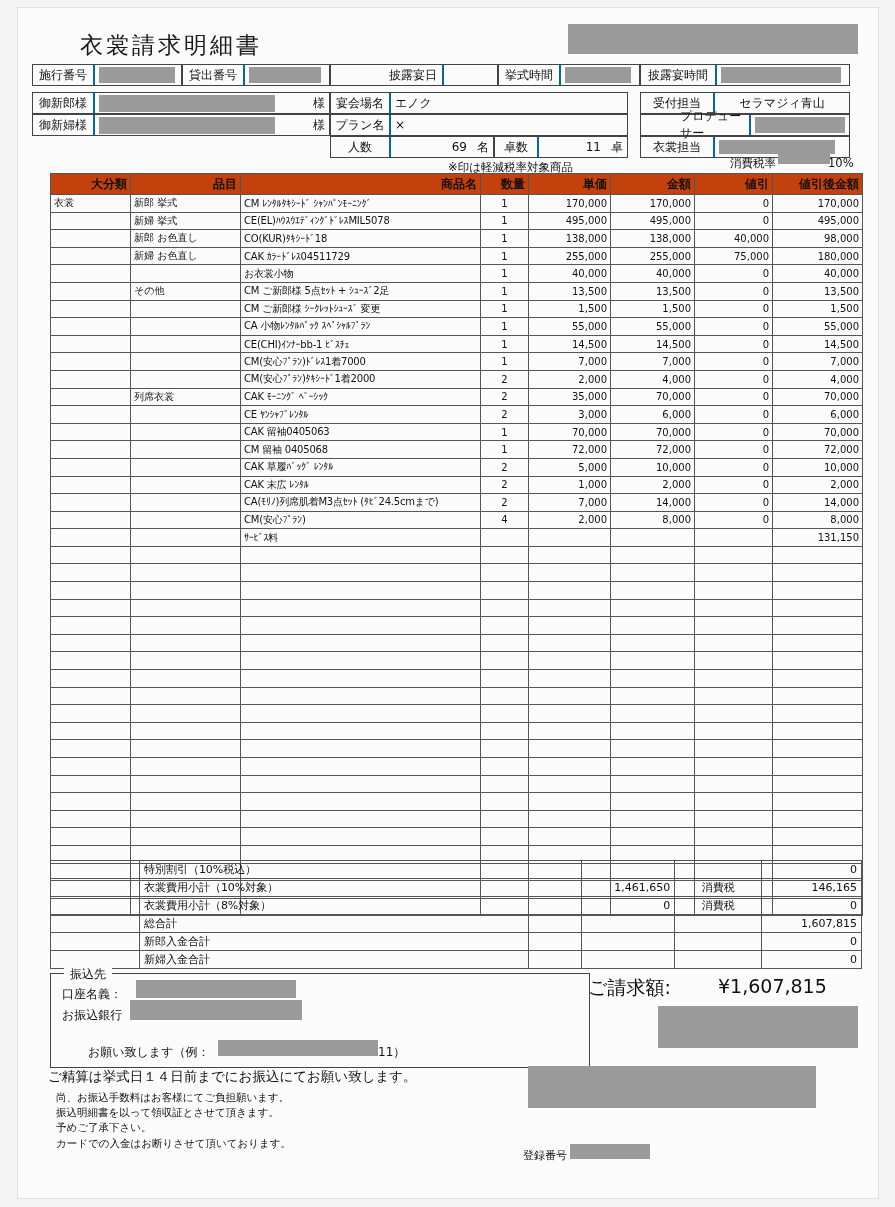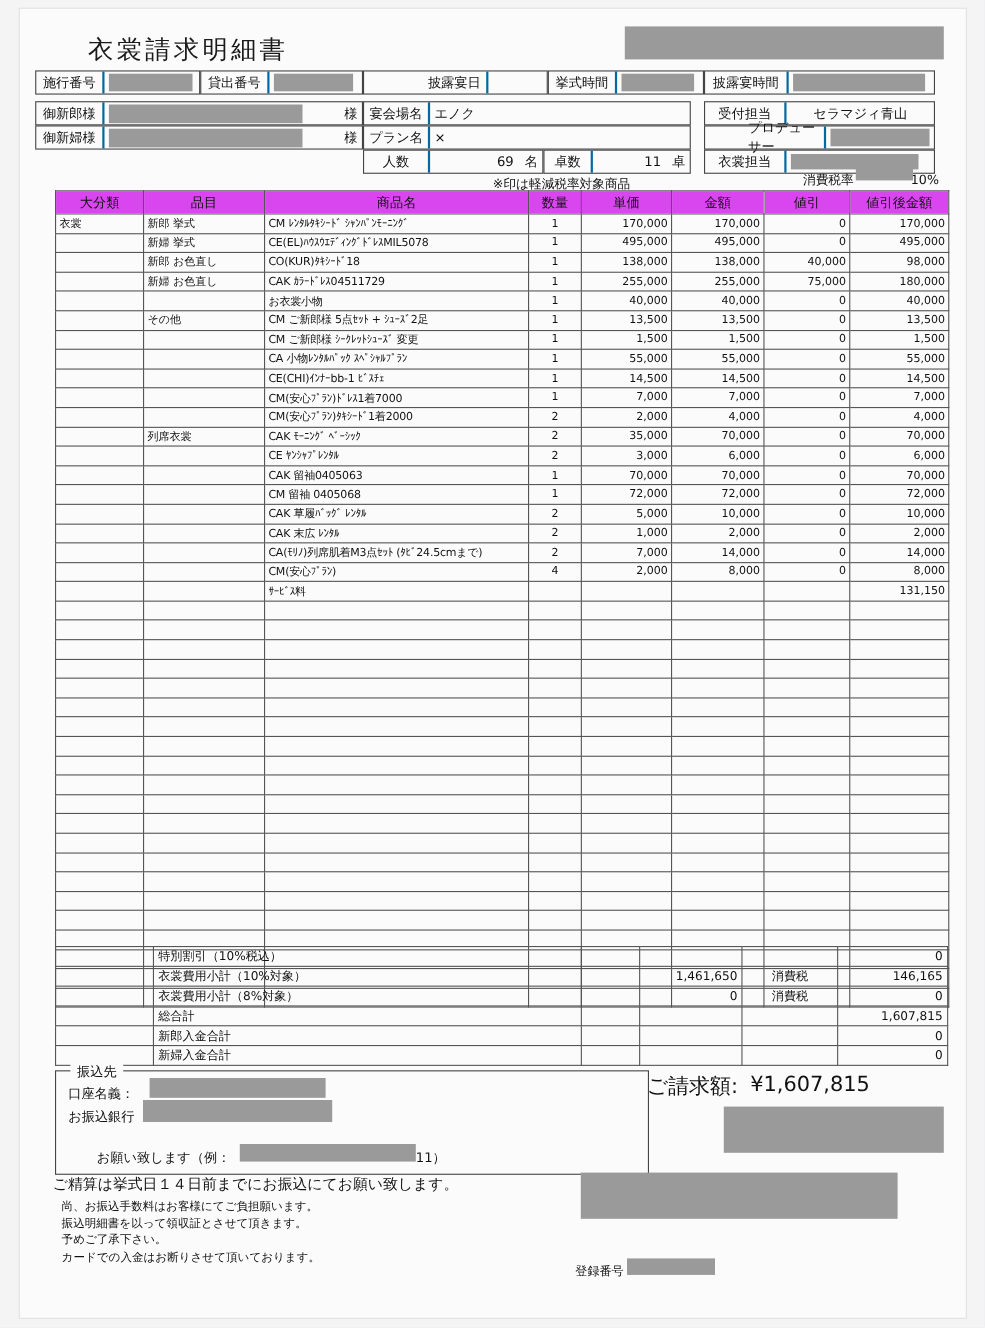--- a/index.html
+++ b/index.html
@@ -46,22 +46,22 @@
   table.items th, table.items td{
     border:1px solid #555;
     font-size:10px;
     height:16.6px;
     padding:0 3px;
     color:#111;
     overflow:hidden;
     white-space:nowrap;
   }
   table.items th{
-    font-size:12px;font-weight:normal;height:20px;text-align:center;
-    background:#d946ef;
+    font-size:12px;font-weight:bold;height:20px;text-align:right;
+    background:#c2410c;
   }
   td.c{text-align:center;}
   td.r{text-align:right;}
   td.l{text-align:left;}
   td.prod{font-size:9px;letter-spacing:-0.2px;}
   td.cat{font-size:8.5px;}
   .blank td{height:16.6px;}
 
   
   table.totals{
@@ -688,21 +688,21 @@
     <div class="banklegend">振込先</div>
     <div class="bankline" style="left:44px;top:978px;">口座名義：</div>
     <div class="redact-abs" style="left:118px;top:972px;width:160px;height:18px;"></div>
     <div class="bankline" style="left:44px;top:999px;">お振込銀行</div>
     <div class="redact-abs" style="left:112px;top:992px;width:172px;height:20px;"></div>
     <div class="bankline" style="left:70px;top:1036px;">お願い致します（例：</div>
     <div class="redact-abs" style="left:200px;top:1032px;width:160px;height:16px;"></div>
     <div class="bankline" style="left:360px;top:1036px;">11）</div>
 
     <div class="billlabel" style="left:570px;">ご請求額:</div>
-    <div class="billamt" style="left:664px;">¥1,607,815</div>
+    <div class="billamt" style="left:700px;">¥1,607,815</div>
     <div class="redact-abs" style="left:640px;top:998px;width:200px;height:42px;"></div>
 
     <div class="foot1">ご精算は挙式日１４日前までにお振込にてお願い致します。</div>
     <div class="smallnote" style="left:38px;top:1082px;">
       <div>尚、お振込手数料はお客様にてご負担願います。</div>
       <div>振込明細書を以って領収証とさせて頂きます。</div>
       <div>予めご了承下さい。</div>
       <div>カードでの入金はお断りさせて頂いております。</div>
     </div>
     <div class="redact-abs" style="left:510px;top:1058px;width:288px;height:42px;"></div>

